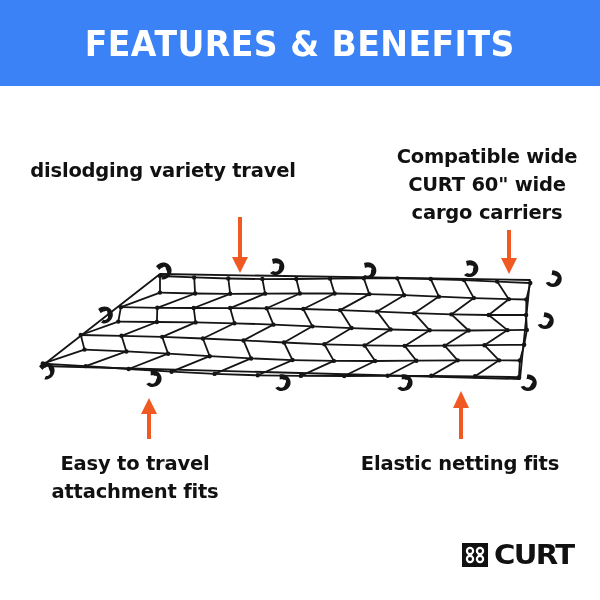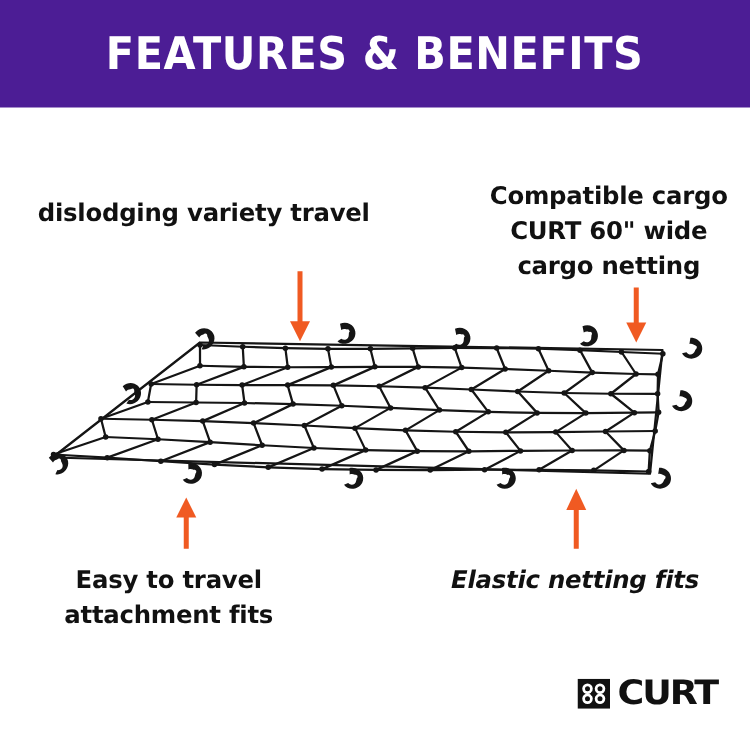--- a/index.html
+++ b/index.html
@@ -1,37 +1,37 @@
 <!DOCTYPE html>
 <html><head>
   <meta charset="utf-8">
   <style>
     * { margin: 0; padding: 0; box-sizing: border-box; }
     html, body { width: 600px; height: 600px; background: #ffffff; overflow: hidden; }
     body { position: relative; font-family: "DejaVu Sans", sans-serif; color: #111111; }
 
     .header {
       position: absolute; left: 0; top: 0; width: 600px; height: 86px;
-      background: #4c1d95; display: flex; align-items: center; justify-content: center;
+      background: #3b82f6; display: flex; align-items: center; justify-content: center;
     }
     .header-title {
       color: #ffffff; font-family: "DejaVu Sans", sans-serif; font-weight: bold;
       font-size: 36px; letter-spacing: 0.5px; transform: scaleX(0.92);
     }
 
     .callout {
       position: absolute; font-family: "DejaVu Sans", sans-serif; font-weight: bold;
       font-size: 19.5px; line-height: 28px; text-align: center; color: #111111;
       letter-spacing: -0.2px;
     }
     .callout span { display: block; white-space: nowrap; }
     .c1 { left: 18px; top: 157px; width: 290px; }
     .c2 { left: 382px; top: 143px; width: 210px; }
     .c3 { left: 20px; top: 450px; width: 230px; }
-    .c4 { left: 320px; top: 450px; width: 280px; font-style: italic; }
+    .c4 { left: 320px; top: 450px; width: 280px; }
 
     .net { position: absolute; left: 0; top: 240px; width: 600px; height: 170px; }
     .arrows { position: absolute; left: 0; top: 0; width: 600px; height: 600px; pointer-events: none; }
 
     .logo {
       position: absolute; left: 462px; top: 542px; height: 26px;
       display: flex; align-items: center;
     }
     .logo-icon { width: 26px; height: 24px; margin-right: 6px; }
     .logo-text {
@@ -45,23 +45,23 @@
 
 <div class="header">
   <div class="header-title">FEATURES &amp; BENEFITS</div>
 </div>
 
 <div class="callout c1">
   <span>dislodging variety travel</span>
 </div>
 
 <div class="callout c2">
-  <span>Compatible cargo</span>
+  <span>Compatible wide</span>
   <span>CURT 60" wide</span>
-  <span>cargo netting</span>
+  <span>cargo carriers</span>
 </div>
 
 <div class="callout c3">
   <span>Easy to travel</span>
   <span>attachment fits</span>
 </div>
 
 <div class="callout c4">
   <span>Elastic netting fits</span>
 </div>

